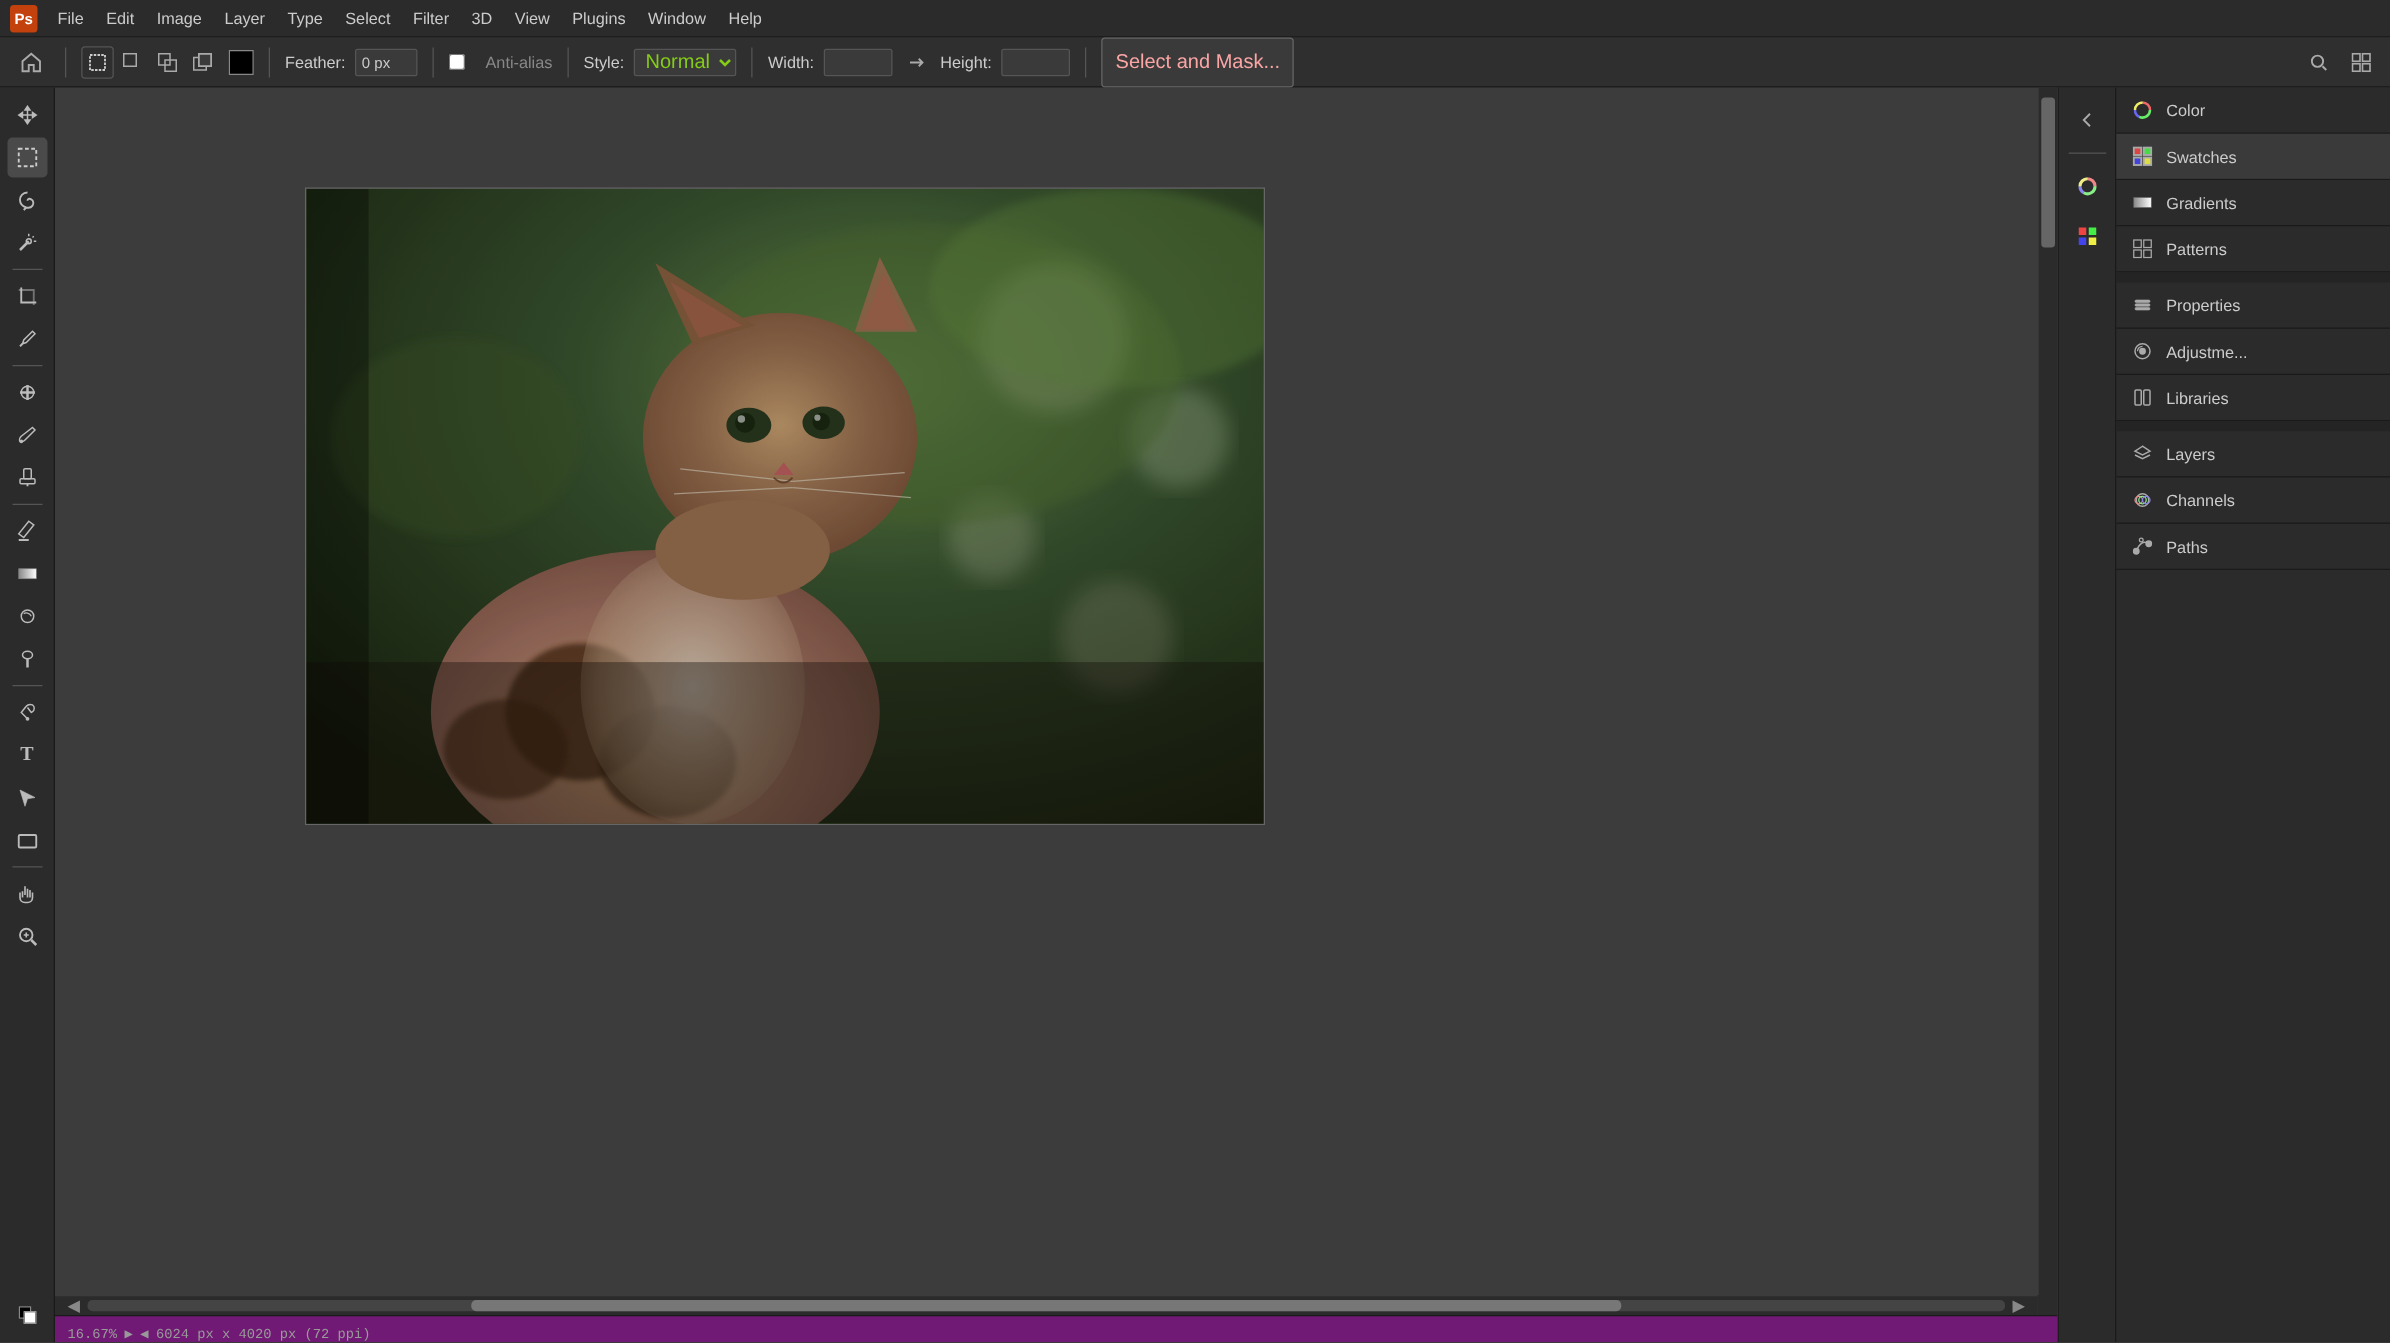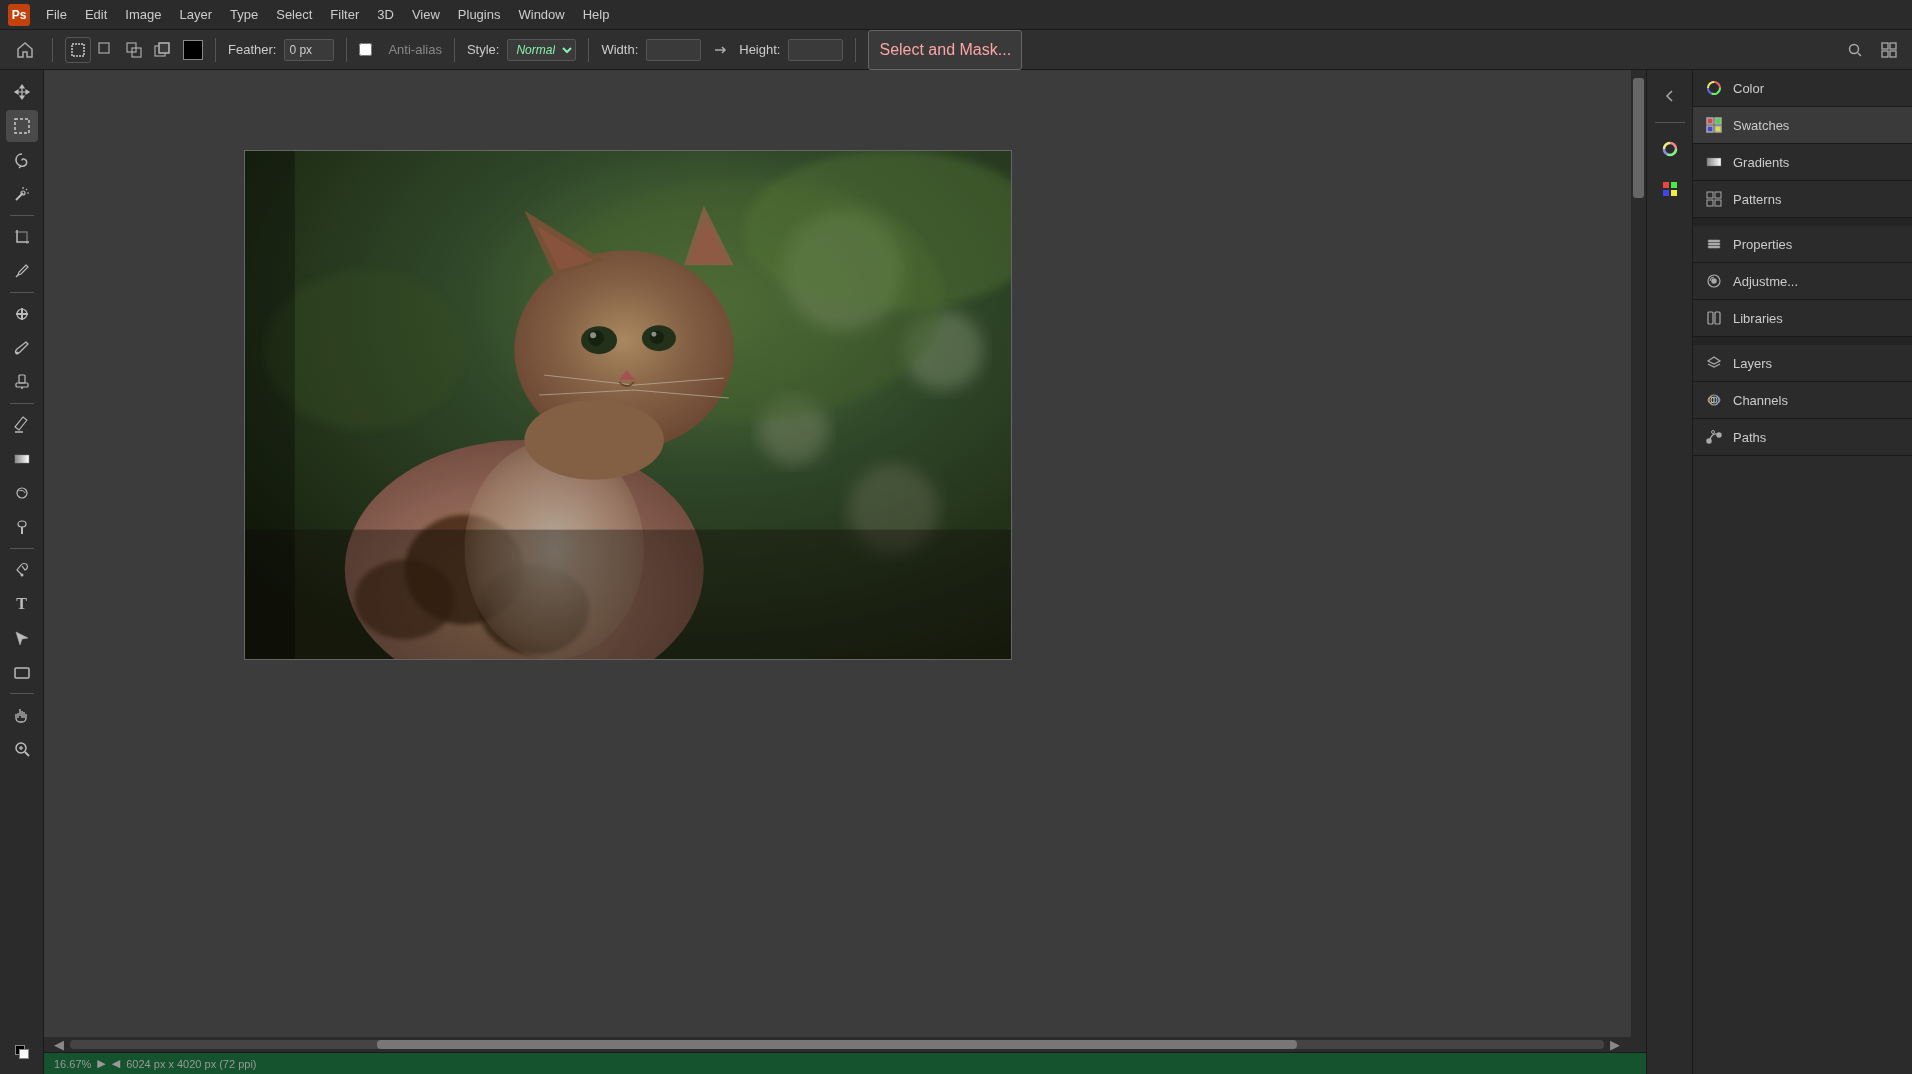--- a/index.html
+++ b/index.html
@@ -101,25 +101,24 @@
       padding: 0 4px;
       font-size: 12px;
       border-radius: 2px;
     }
     .anti-alias-label { color: #888; font-size: 13px; display: flex; align-items: center; gap: 16px; }
     .style-label { color: #ccc; font-size: 13px; }
     .style-select {
       height: 22px;
       background: #3a3a3a;
       border: 1px solid #555;
-      color: #86efac;
-      font-size: 12px;
+      color: #84cc16;
+      font-size: 16px;
       padding: 0 4px;
       border-radius: 2px;
-      font-style: italic;
     }
     .width-label, .height-label { color: #ccc; font-size: 13px; }
     .dimension-input {
       width: 55px;
       height: 22px;
       background: #3a3a3a;
       border: 1px solid #555;
       color: #ccc;
       padding: 0 4px;
       font-size: 12px;
@@ -315,29 +314,30 @@
       right: 0;
       bottom: 0;
       width: 16px;
       height: 16px;
       background: #2b2b2b;
     }
 
     
     .status-bar {
       height: 22px;
-      background: #14532d;
-      display: flex;
-      align-items: center;
+      background: #701a75;
+      display: flex;
+      align-items: flex-end;
       padding: 0 10px;
       font-size: 11px;
       color: #999;
       gap: 6px;
       flex-shrink: 0;
       border-top: 1px solid #1a1a1a;
+      font-family: Liberation Mono, monospace;
     }
 
     
     .panel-strip {
       width: 46px;
       background: #2b2b2b;
       display: flex;
       flex-direction: column;
       align-items: center;
       padding: 8px 0;

